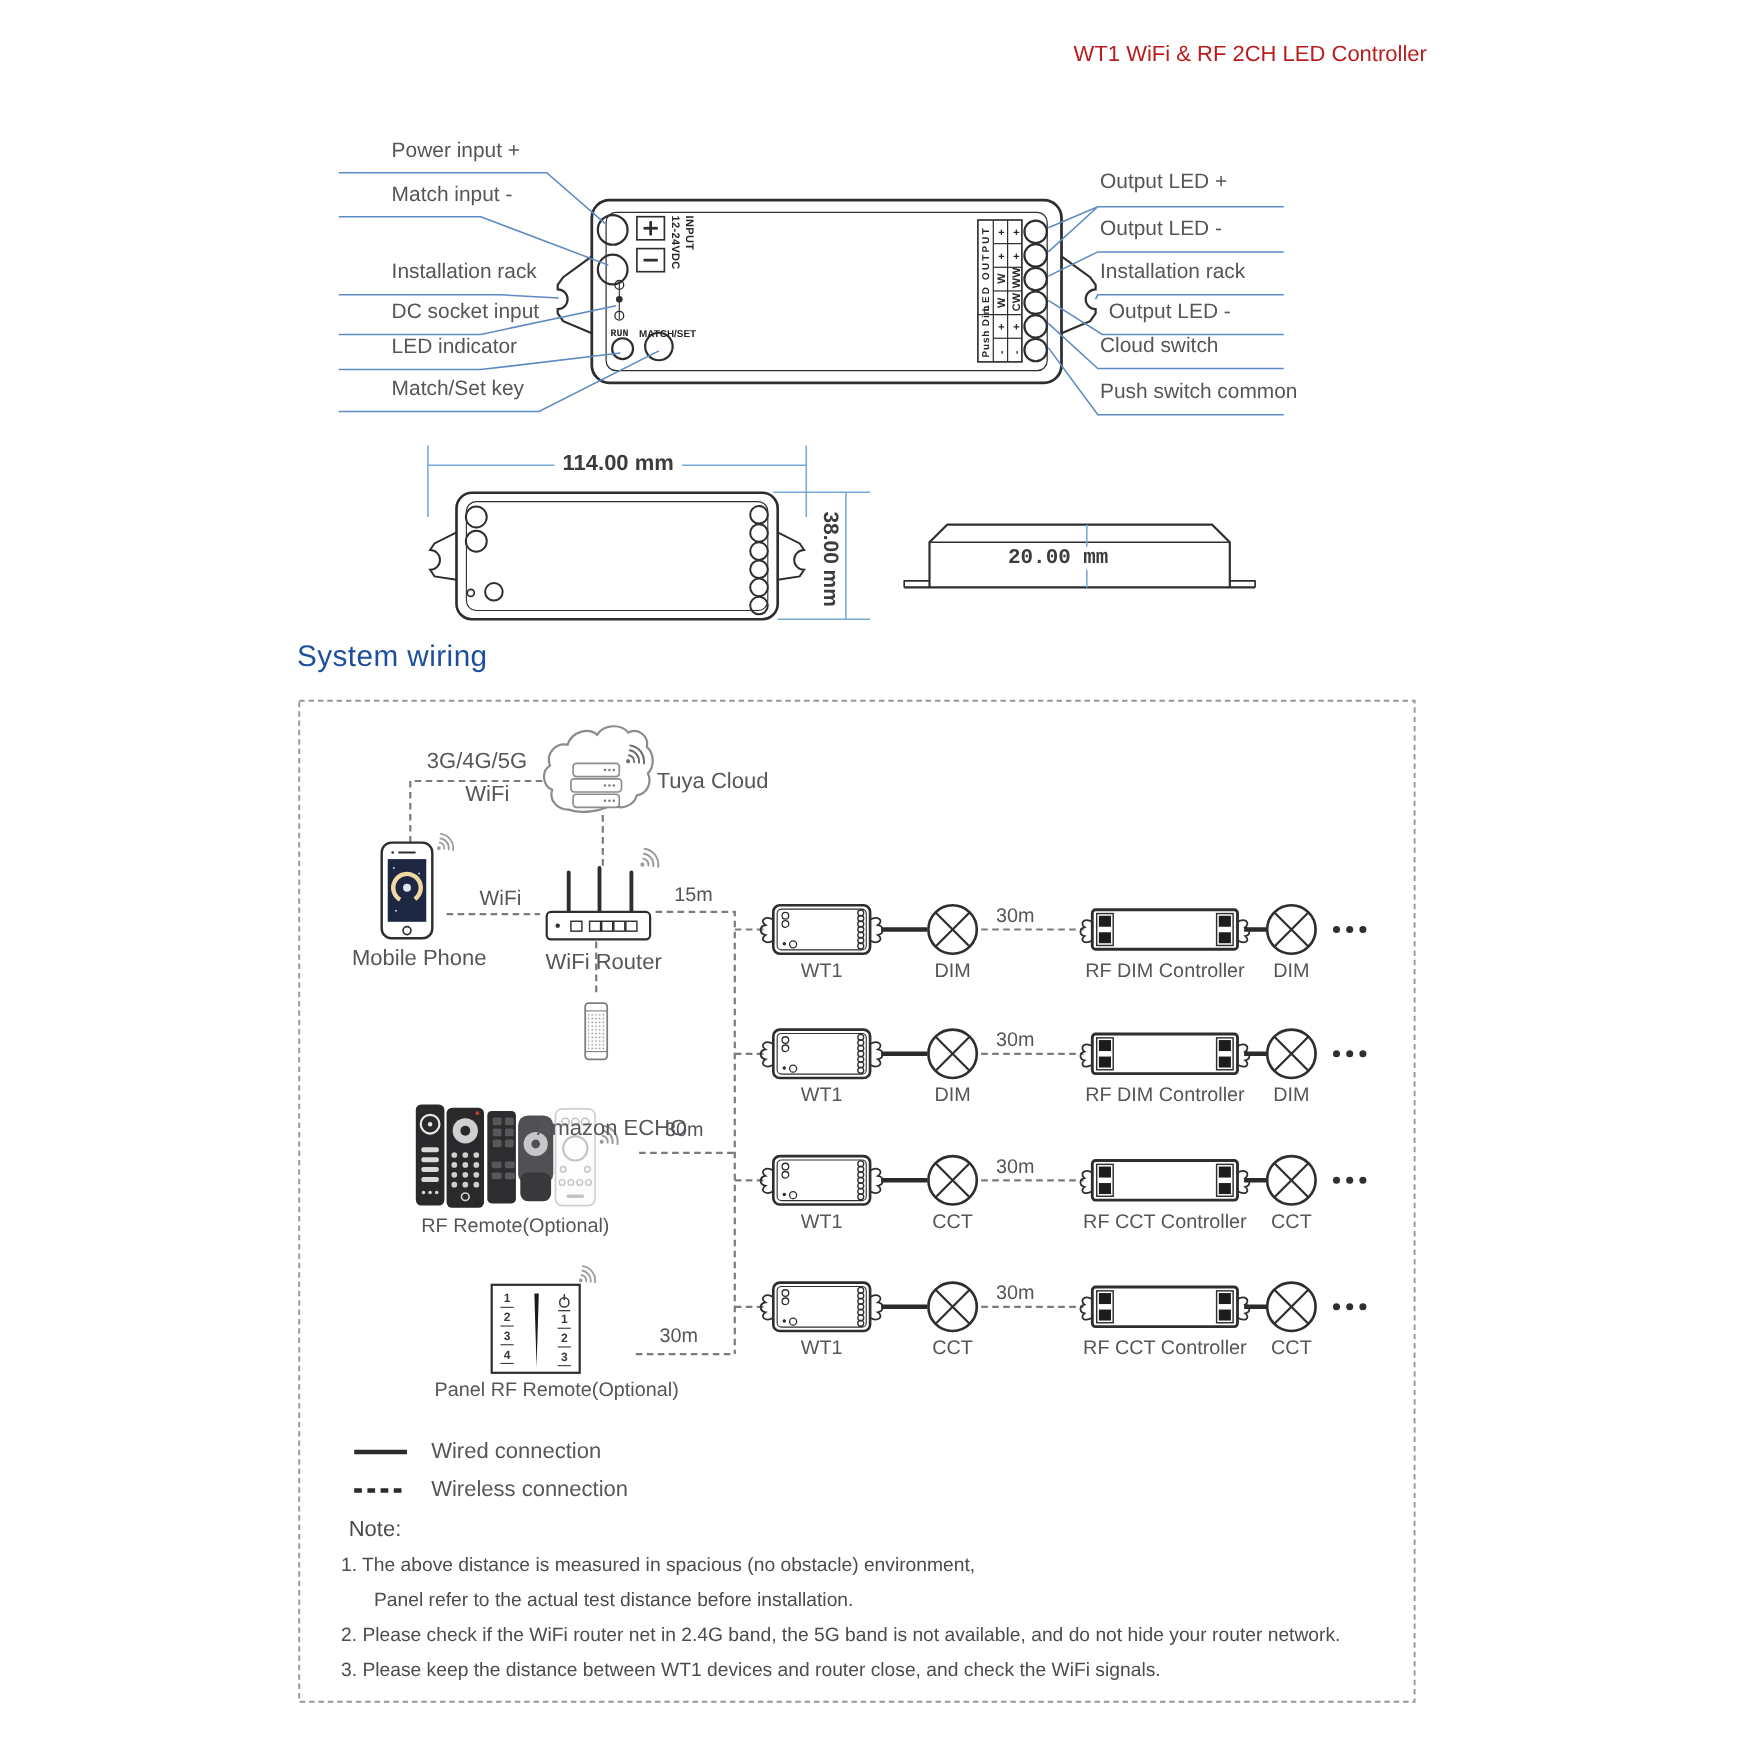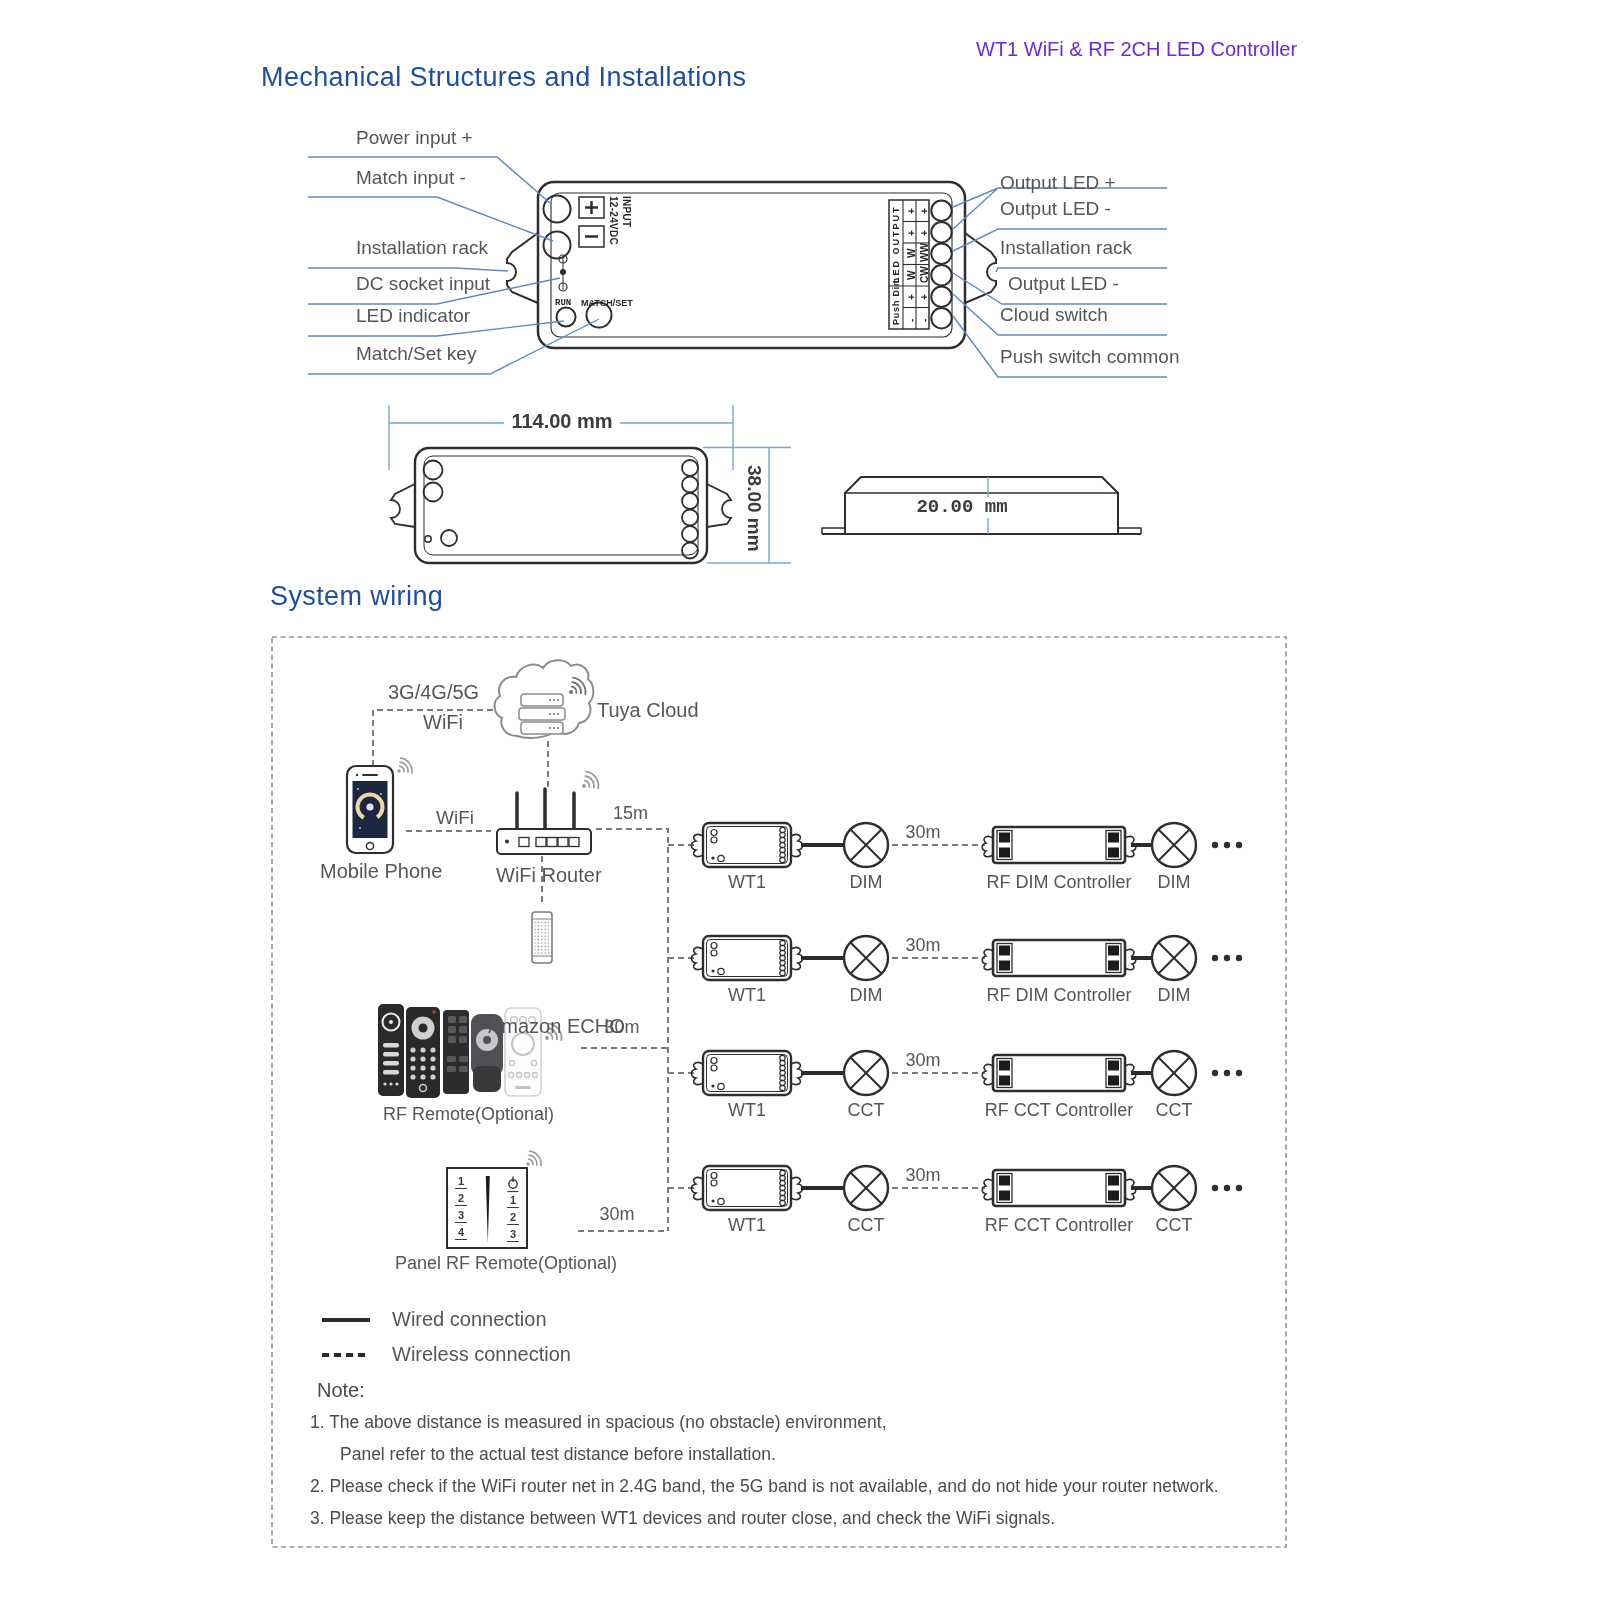--- a/index.html
+++ b/index.html
@@ -347,31 +347,30 @@
         <circle cx="1227" cy="1188" r="3.2"></circle>
         <circle cx="1239" cy="1188" r="3.2"></circle>
   </g>
 
   <g stroke="#2b2b2d" stroke-width="4">
     <line x1="322" y1="1320" x2="370" y2="1320"></line>
     <line x1="322" y1="1355" x2="370" y2="1355" stroke-dasharray="7,5"></line>
   </g>
 </svg>
 
-<span class="t f20" style="left:976px;top:38px;color:#6d28d9;">WT1  WiFi &amp; RF 2CH LED Controller</span>
-<span class="t f27 blue ls" style="left:261px;top:62px;">Mechanical Structures and Installations</span>
+<span class="t f20" style="left:976px;top:38px;color:#b91c1c;">WT1  WiFi &amp; RF 2CH LED Controller</span>
 
 <span class="t f19" style="left:356px;top:127px;">Power input +</span>
 <span class="t f19" style="left:356px;top:167px;">Match input -</span>
 <span class="t f19" style="left:356px;top:237px;">Installation rack</span>
 <span class="t f19" style="left:356px;top:273px;">DC socket input</span>
 <span class="t f19" style="left:356px;top:305px;">LED indicator</span>
 <span class="t f19" style="left:356px;top:343px;">Match/Set key</span>
 
-<span class="t f19" style="left:1000px;top:172px;">Output LED +</span>
+<span class="t f19" style="left:1000px;top:155px;">Output LED +</span>
 <span class="t f19" style="left:1000px;top:198px;">Output LED -</span>
 <span class="t f19" style="left:1000px;top:237px;">Installation rack</span>
 <span class="t f19" style="left:1008px;top:273px;">Output LED -</span>
 <span class="t f19" style="left:1000px;top:304px;">Cloud switch</span>
 <span class="t f19" style="left:1000px;top:346px;">Push switch common</span>
 
 <span class="t f9 b dev" style="left:555px;top:298px;font-family:Liberation Mono, monospace;">RUN</span>
 <span class="t f9 b dev" style="left:581px;top:298px;">MATCH/SET</span>
 <span class="t f10 b dev rot90 pre" style="left:633px;top:196px;letter-spacing:.3px;">INPUT
 12-24VDC</span>

